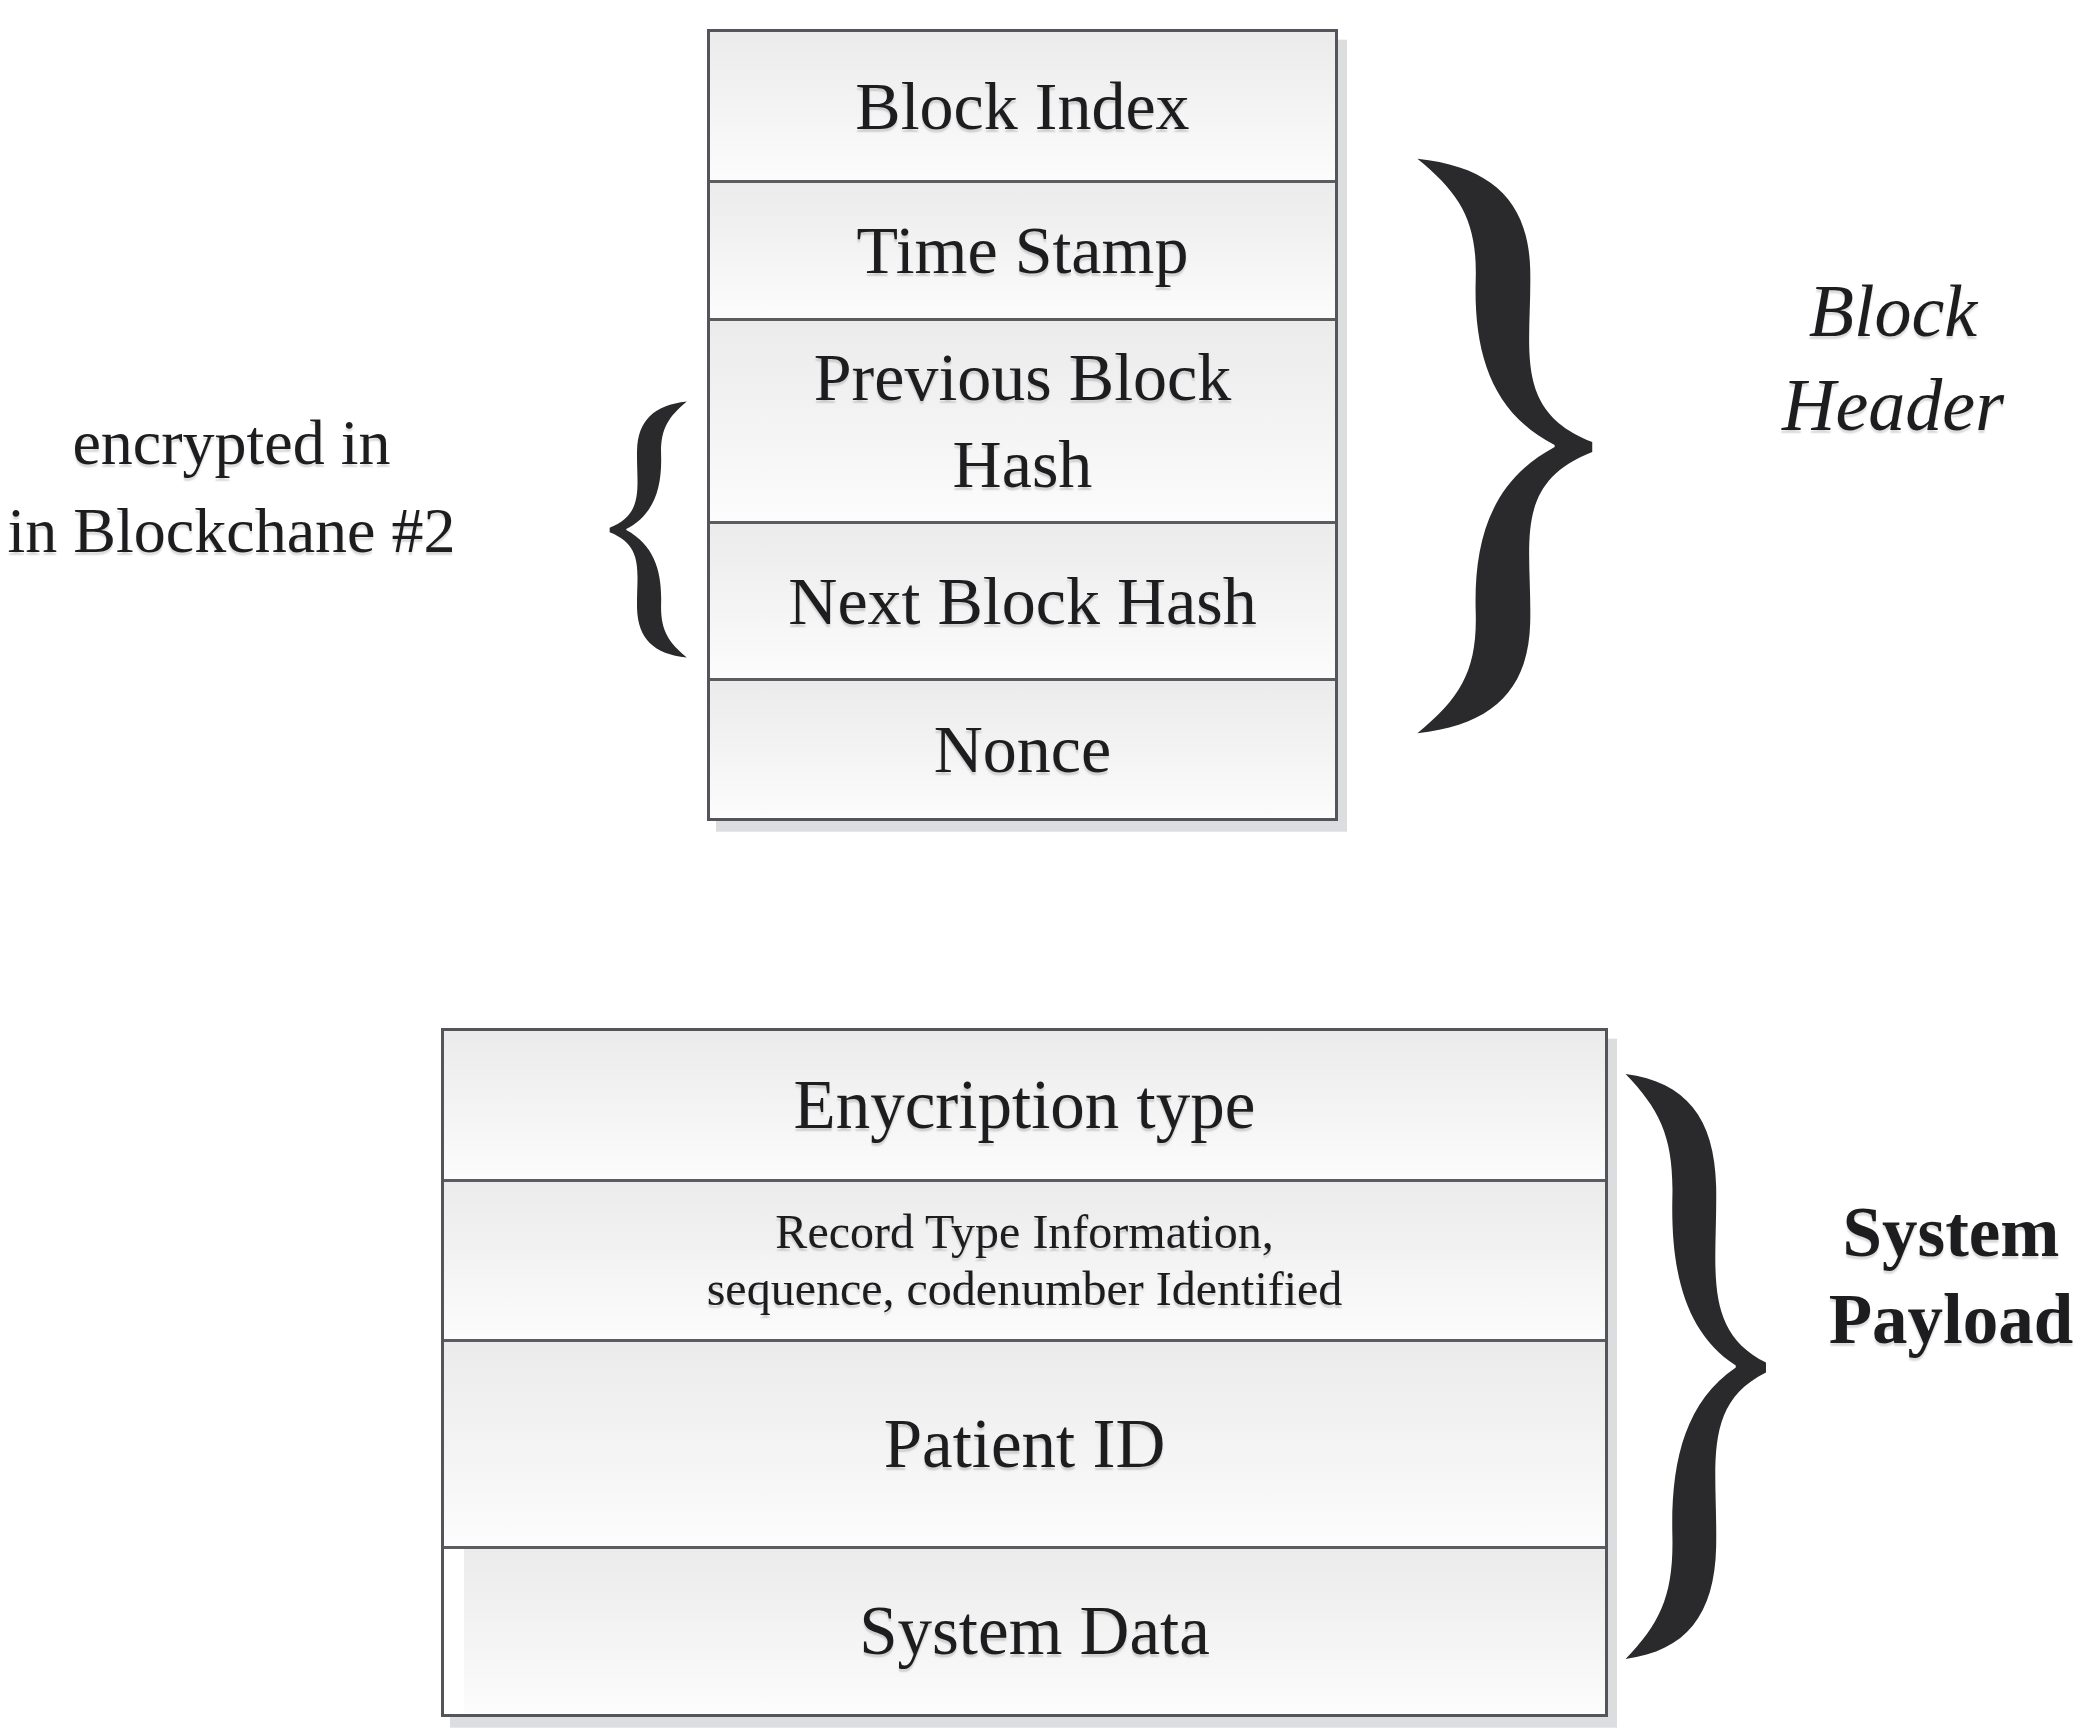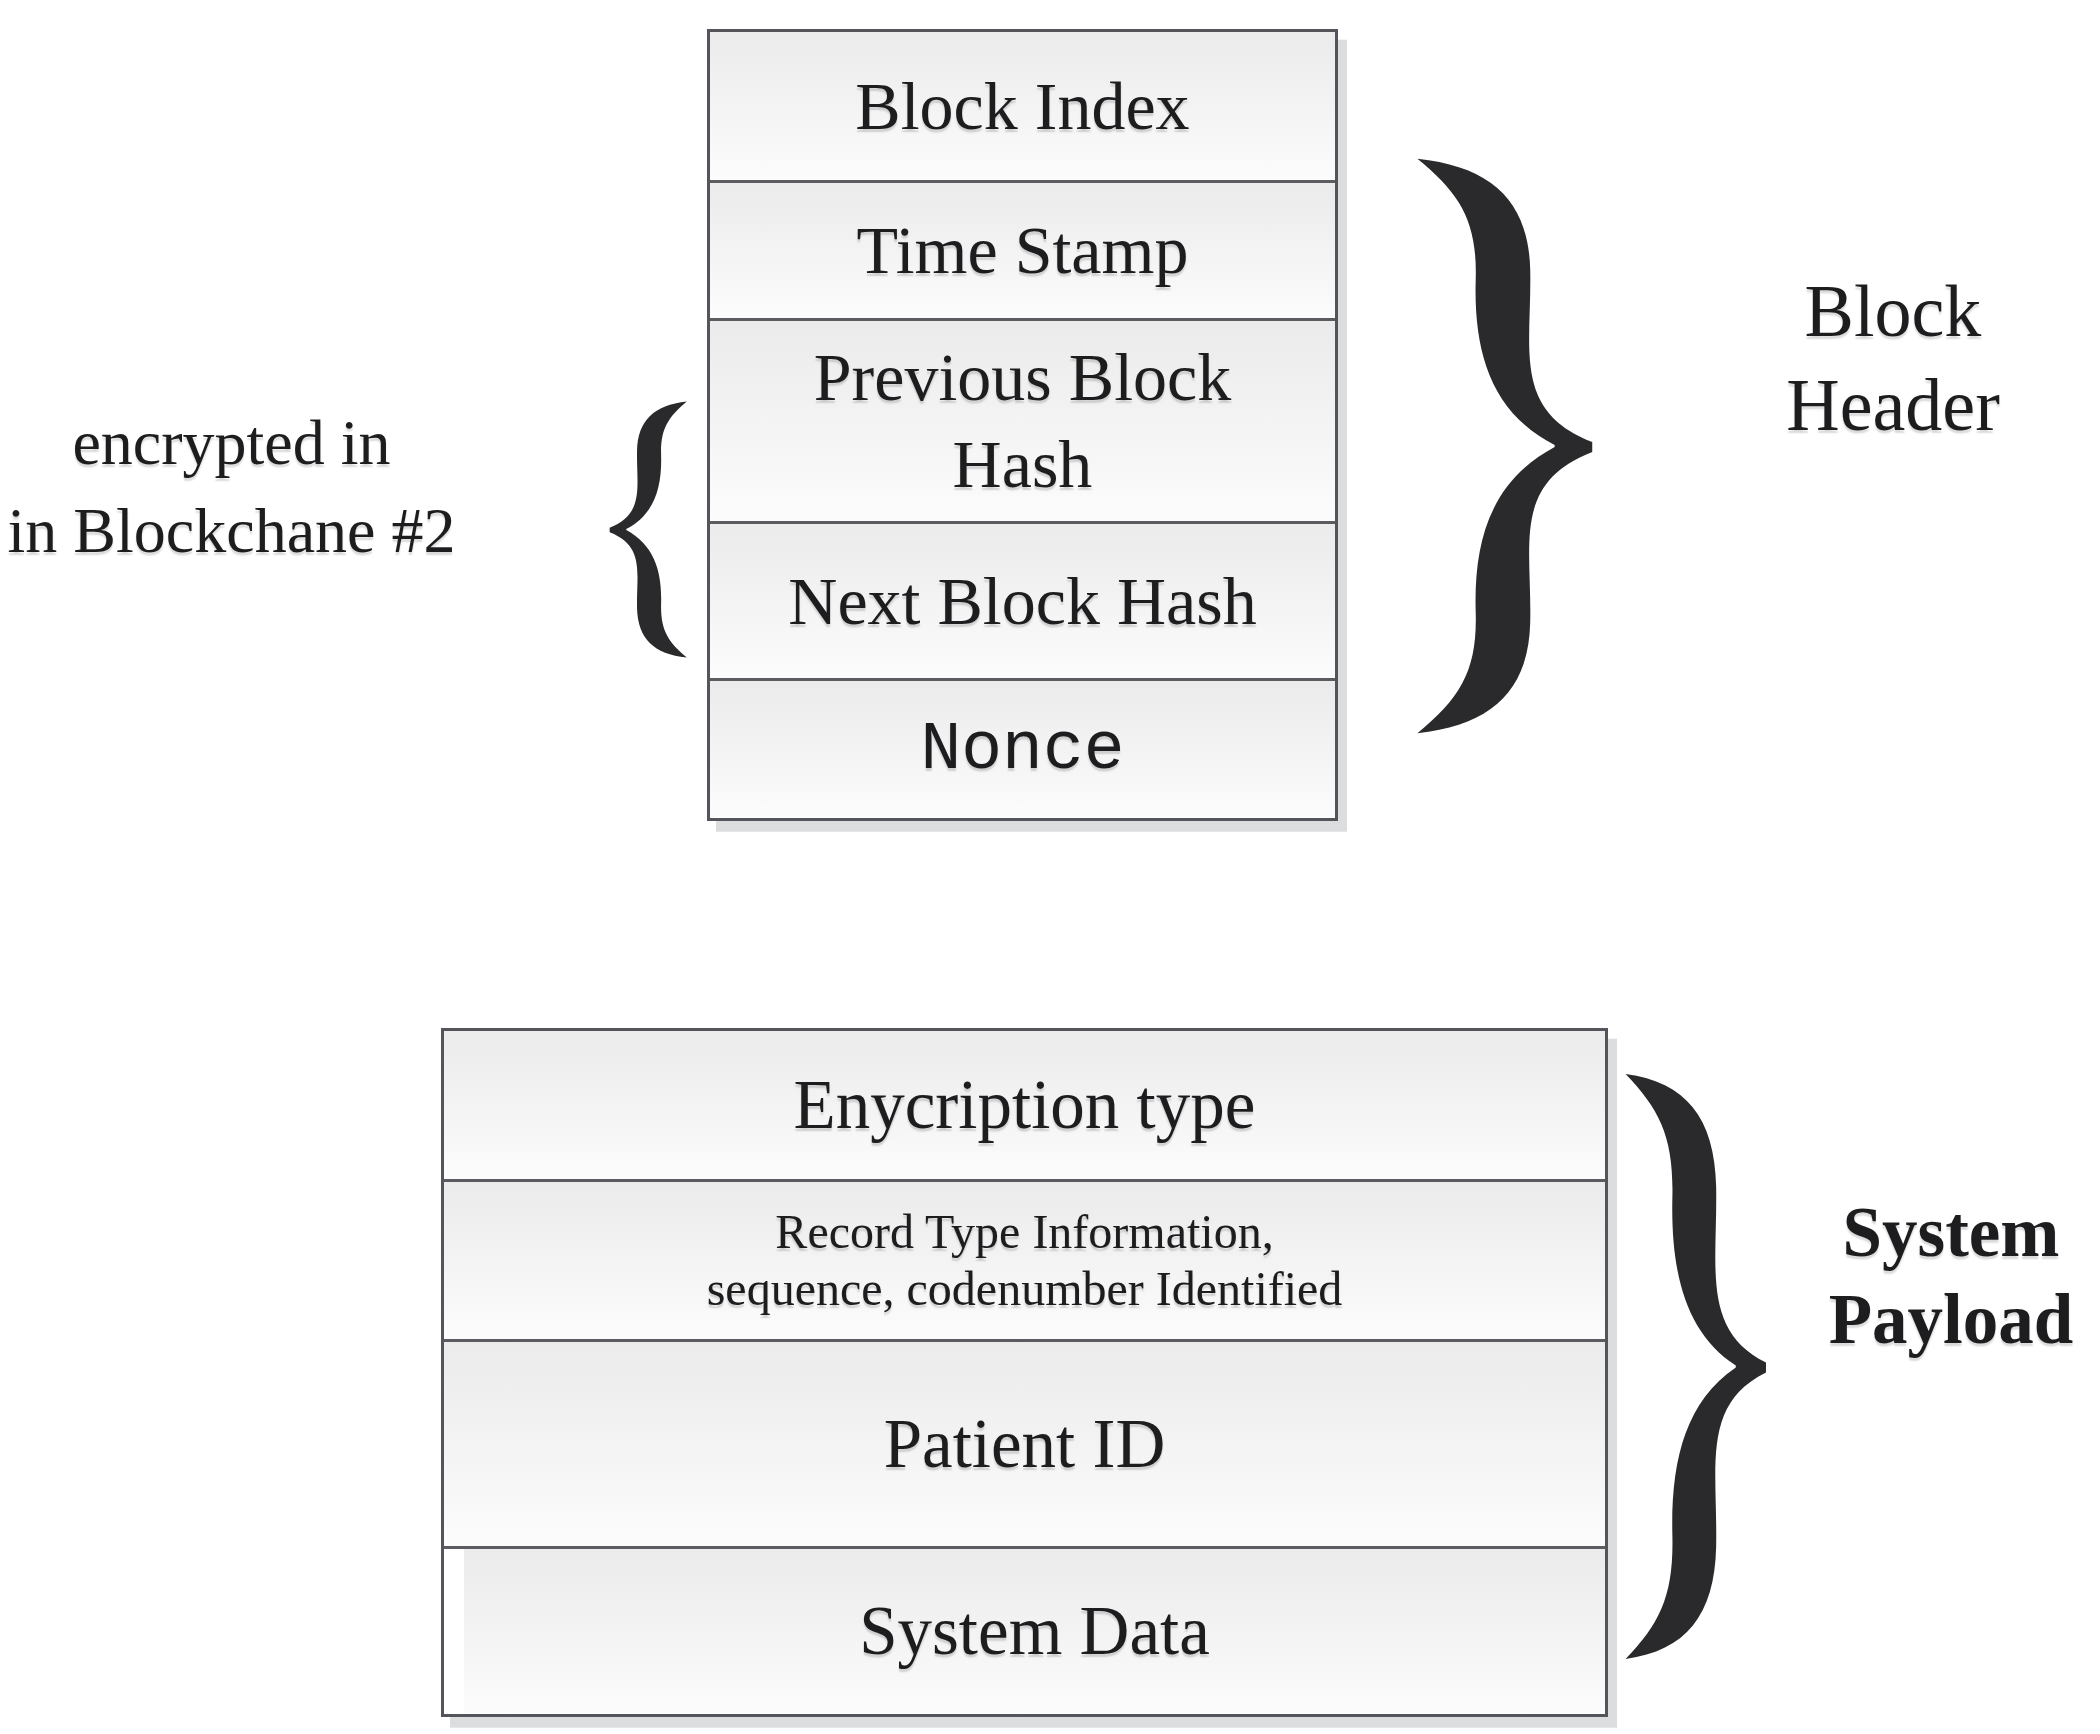--- a/index.html
+++ b/index.html
@@ -34,21 +34,21 @@
     width:100%;
     text-align:center;
     white-space:pre-line;
     text-shadow:0 3.3px 1.7px rgba(145,145,145,0.38);
   }
   #header-table{left:707px;top:29px;width:631px;height:792px;font-size:68px;}
   #header-table .row:nth-child(1){flex:0 0 151px;justify-content:center;}
   #header-table .row:nth-child(2){flex:0 0 138px;}
   #header-table .row:nth-child(3){flex:0 0 203px;line-height:1.28;}
   #header-table .row:nth-child(4){flex:0 0 157px;}
-  #header-table .row:nth-child(5){flex:0 0 136px;font-family:Liberation Mono, monospace;}
+  #header-table .row:nth-child(5){flex:0 0 136px;}
 
   #payload-table{left:441px;top:1028px;width:1167px;height:689px;font-size:69px;}
   #payload-table .row:nth-child(1){flex:0 0 151px;justify-content:flex-end;}
   #payload-table .row:nth-child(2){flex:0 0 160px;font-size:48px;line-height:1.18;}
   #payload-table .row:nth-child(3){flex:0 0 207px;}
   #payload-table .row:nth-child(4){flex:0 0 164px;margin-left:20px;}
 
   
   .brace{position:absolute;}
   .brace svg{display:block;width:100%;height:100%;}
@@ -58,21 +58,21 @@
   #payload-brace{left:1618px;top:1066px;width:151px;height:601px;}
 
   
   .float-label{
     position:absolute;
     text-align:center;
     white-space:pre-line;
     text-shadow:0 3.3px 1.7px rgba(150,150,150,0.35);
   }
   #encrypted-note{left:0px;top:399px;width:463px;font-size:64px;line-height:1.38;font-family:Liberation Serif, serif;}
-  #block-header-label{left:1744px;top:265px;width:298px;font-size:74px;line-height:1.27;}
+  #block-header-label{left:1744px;top:265px;width:298px;font-size:74px;line-height:1.27;font-style:italic;}
   #system-payload-label{left:1802px;top:1189px;width:298px;font-size:71px;font-weight:bold;line-height:1.22;}
 </style>
 </head>
 <body>
 
 <div class="stage">
 
   <div class="blocktable" id="header-table">
     <div class="row">
       <span class="cell-text">Block Index</span>

